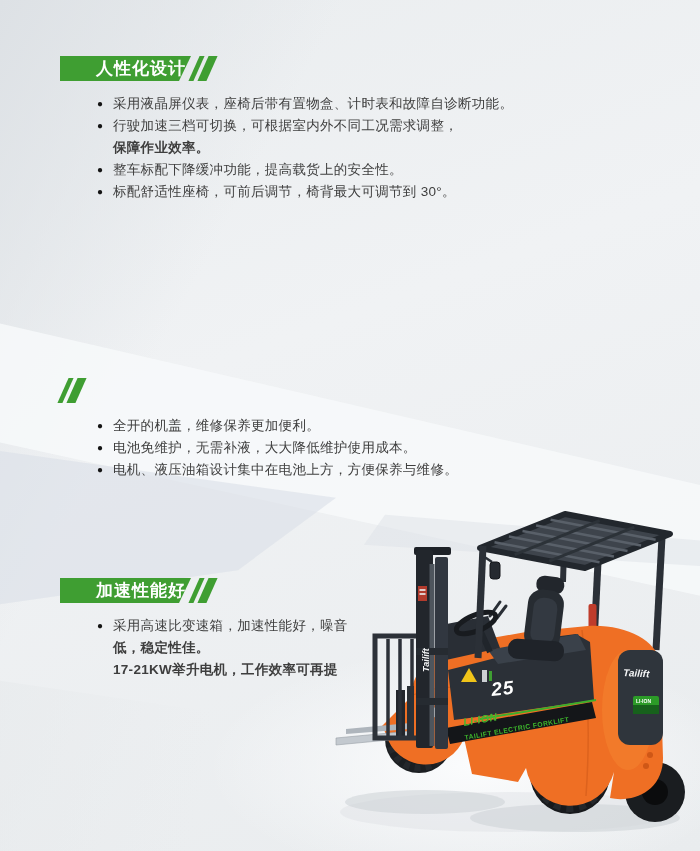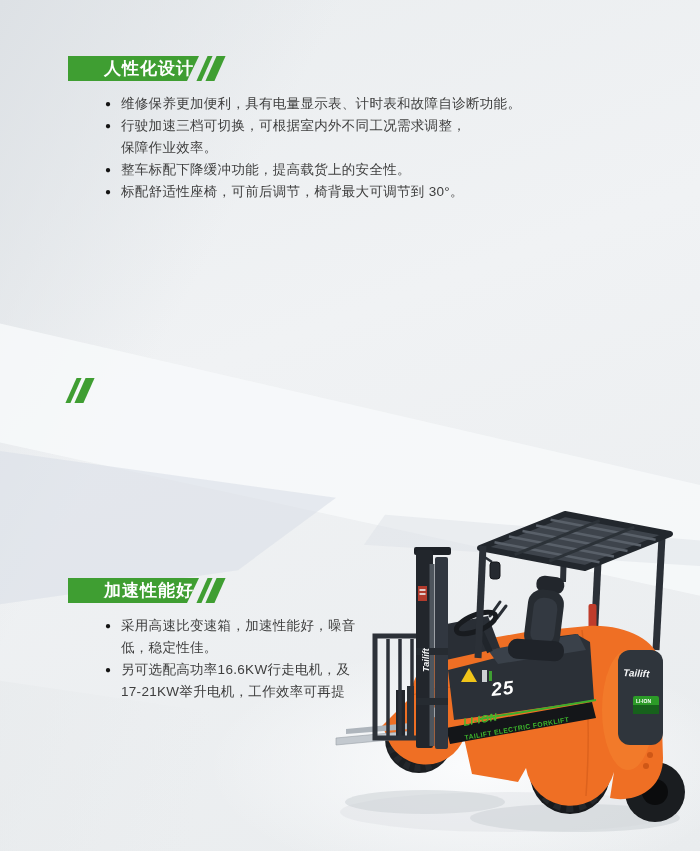--- a/index.html
+++ b/index.html
@@ -11,33 +11,33 @@
   .bg-band-light{background:#f7f9fa;opacity:.85;
         clip-path:polygon(0 38%,100% 57%,100% 70%,0 52%);}
   .bg-band-blue{background:#dbe0e8;opacity:.6;
         clip-path:polygon(0 53%,48% 58.5%,34% 67%,0 71%);}
   .bg-band-blue2{background:#dde2e8;opacity:.5;
         clip-path:polygon(55% 60.5%,100% 63.5%,100% 66.5%,52% 64%);}
   .bg-floor{background:radial-gradient(55% 20% at 68% 90%, #fbfcfd 0%, rgba(251,252,253,0) 70%);}
   .bg-bottom{background:linear-gradient(100deg,#e7eaec 0%,rgba(231,234,236,0) 40%);
         clip-path:polygon(0 80%,100% 92%,100% 100%,0 100%);}
 
-  .section{position:absolute;left:68px;}
+  .section{position:absolute;left:60px;}
   .sec-0{top:56px}.sec-1{top:378px}.sec-2{top:578px}
   .banner-row{display:flex;align-items:stretch;height:25px;}
   .banner{background:#3f9e32;color:#fff;font-weight:700;font-size:17px;line-height:25px;
           letter-spacing:1px;padding:0 5px 0 36px;
           clip-path:polygon(0 0,100% 0,calc(100% - 12px) 100%,0 100%);}
   .slash{background:#3f9e32;transform:skewX(-24deg);}
   .slash.s1{width:5px;margin-left:3px;}
   .slash.s2{width:9px;margin-left:4px;}
   .bullets{list-style:none;margin:12px 0 0;padding:0 0 0 37px;}
   .bullets li{font-size:13.5px;color:#3e3e3e;line-height:22px;white-space:nowrap;letter-spacing:.3px;}
   .bullets li.dot::before{content:"●";display:inline-block;width:16px;font-size:10px;color:#141414;vertical-align:1px;}
-  .bullets li.cont{padding-left:16px;}
+  .bullets li.cont{padding-left:16px;font-weight:bold;}
 
   .forklift{position:absolute;left:330px;top:500px;width:370px;height:351px;}
 </style>
 </head>
 <body>
 
 <div class="page">
 
   <div class="bg bg-streak-tl"></div>
   <div class="bg bg-band-light"></div>
@@ -46,45 +46,49 @@
   <div class="bg bg-floor"></div>
   <div class="bg bg-bottom"></div>
 
   <div class="section sec-0">
     <div class="banner-row">
       <div class="banner">人性化设计</div>
       <i class="slash s1"></i>
       <i class="slash s2"></i>
     </div>
     <ul class="bullets">
-        <li class="dot">维修保养更加便利，具有电量显示表、计时表和故障自诊断功能。</li>
+        <li class="dot">采用液晶屏仪表，座椅后带有置物盒、计时表和故障自诊断功能。</li>
         <li class="dot">行驶加速三档可切换，可根据室内外不同工况需求调整，</li>
         <li class="cont">保障作业效率。</li>
         <li class="dot">整车标配下降缓冲功能，提高载货上的安全性。</li>
         <li class="dot">标配舒适性座椅，可前后调节，椅背最大可调节到 30°。</li>
       </ul>
   </div>
 
   <div class="section sec-1">
     <div class="banner-row">
       <i class="slash s1"></i>
       <i class="slash s2"></i>
     </div>
+    <ul class="bullets">
+        <li class="dot">全开的机盖，维修保养更加便利。</li>
+        <li class="dot">电池免维护，无需补液，大大降低维护使用成本。</li>
+        <li class="dot">电机、液压油箱设计集中在电池上方，方便保养与维修。</li>
+      </ul>
   </div>
 
   <div class="section sec-2">
     <div class="banner-row">
       <div class="banner">加速性能好</div>
       <i class="slash s1"></i>
       <i class="slash s2"></i>
     </div>
     <ul class="bullets">
         <li class="dot">采用高速比变速箱，加速性能好，噪音</li>
         <li class="cont">低，稳定性佳。</li>
-        <li class="dot">另可选配高功率16.6KW行走电机，及</li>
         <li class="cont">17-21KW举升电机，工作效率可再提</li>
       </ul>
   </div>
 
   <svg class="forklift" viewBox="0 0 370 351">
 
     <g>
       <ellipse cx="180" cy="312" rx="170" ry="20" fill="#dde1e5" opacity="0.45"></ellipse>
       <ellipse cx="95" cy="302" rx="80" ry="12" fill="#ccd1d6" opacity="0.55"></ellipse>
       <ellipse cx="245" cy="318" rx="105" ry="14" fill="#ccd1d6" opacity="0.55"></ellipse>

